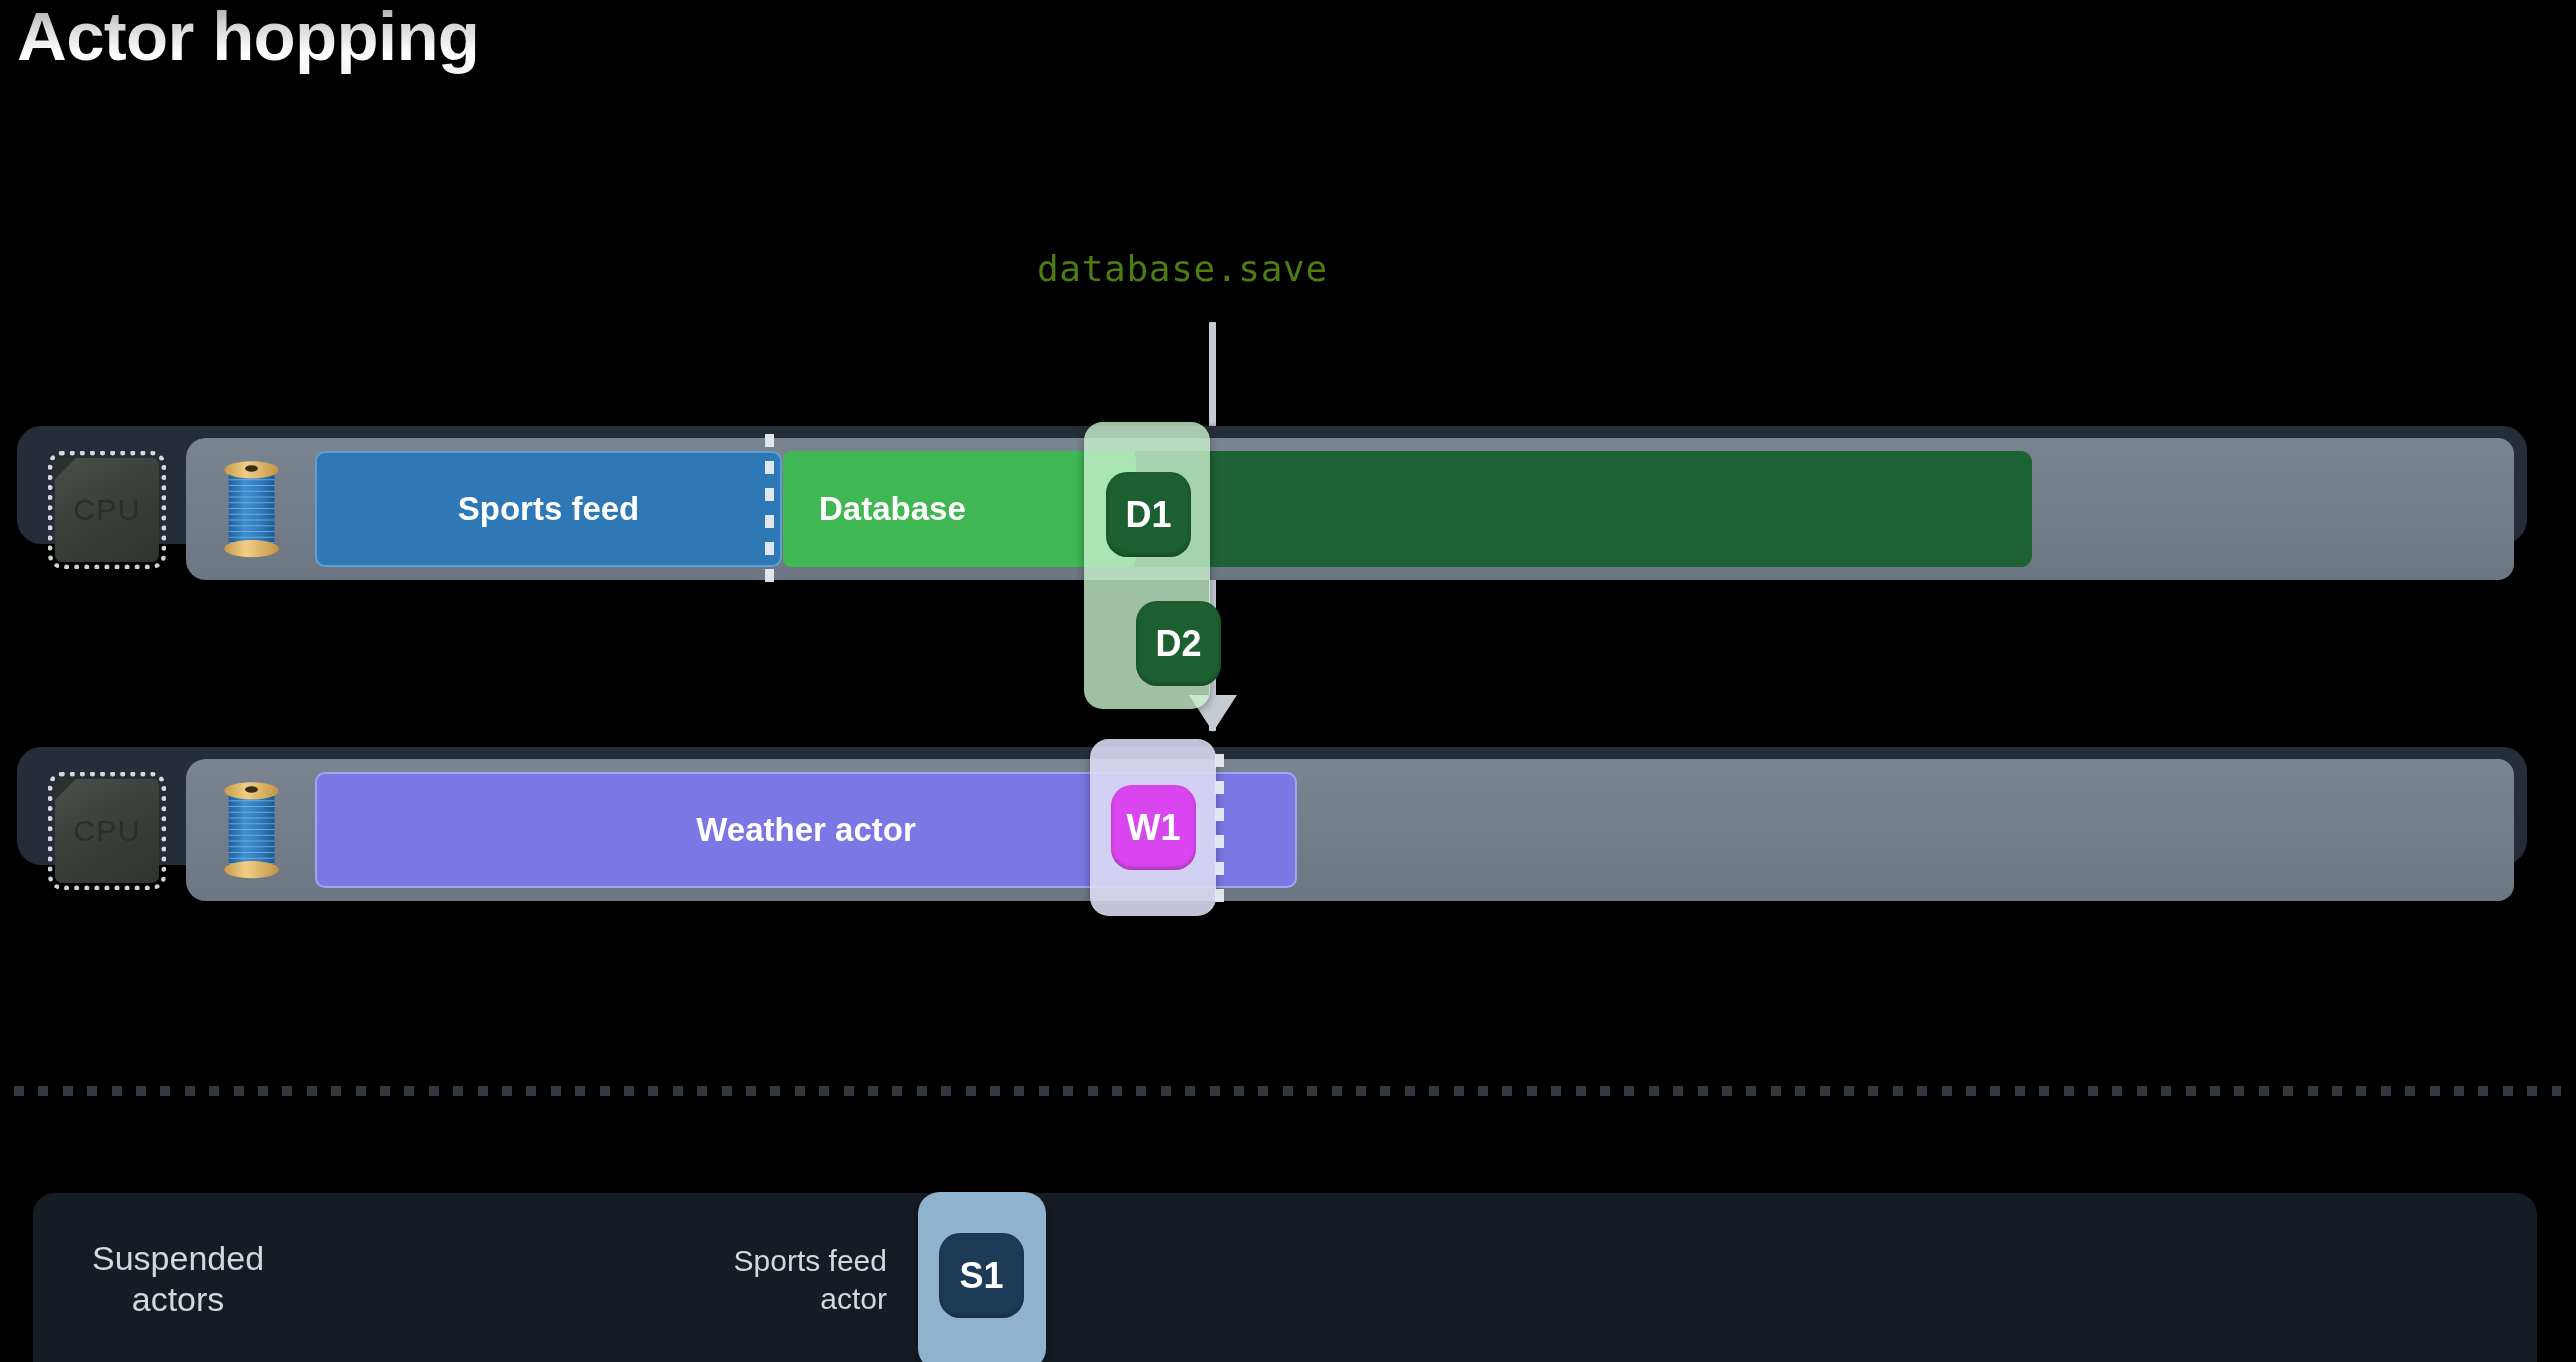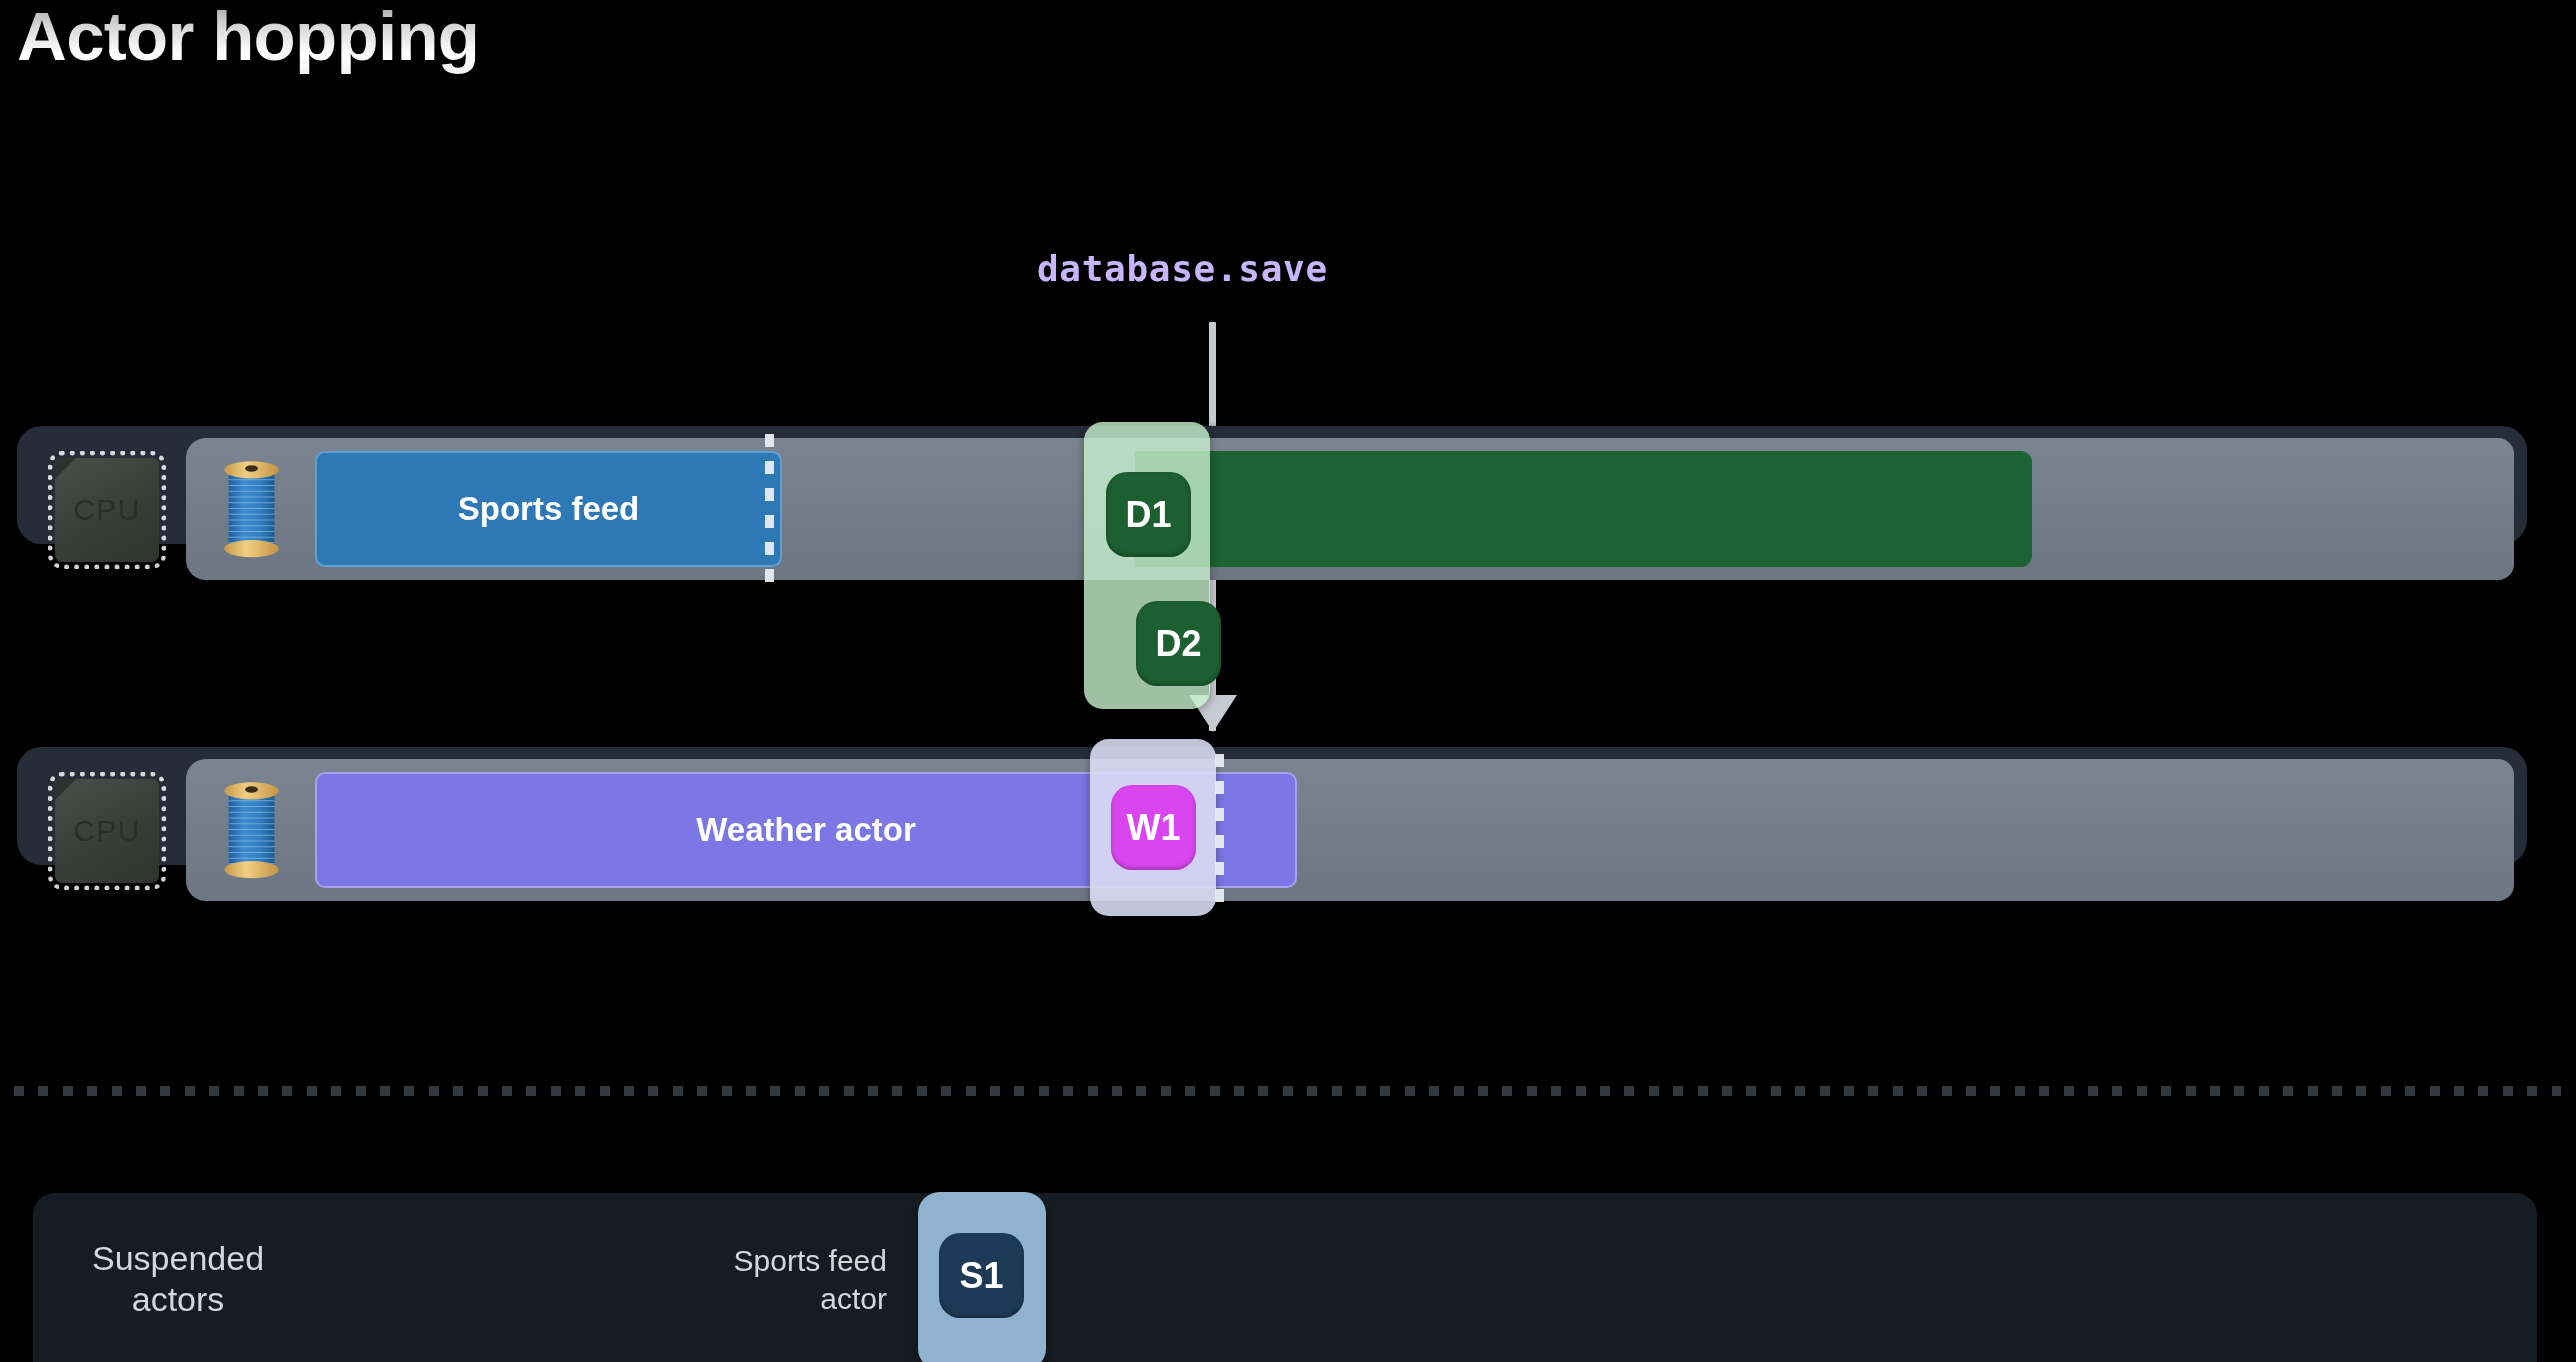--- a/index.html
+++ b/index.html
@@ -33,24 +33,23 @@
     white-space: nowrap;
   }
 
   
   .call-label {
     position: absolute;
     left: 1037px;
     top: 248px;
     font-family: "DejaVu Sans Mono", "Liberation Mono", monospace;
     font-size: 36px;
-    color: #c4b5fd;
+    color: #4d7c0f;
     letter-spacing: 0.7px;
     white-space: nowrap;
-    font-weight: bold;
   }
 
   .connector-line {
     position: absolute;
     left: 1209px;
     top: 322px;
     width: 7.2px;
     height: 409px;
     background: #c6cad2;
     border-radius: 0.7px;
@@ -354,20 +353,23 @@
       <ellipse cx="44" cy="20" rx="9" ry="4.5" fill="#3a2d18"></ellipse>
       <ellipse cx="44" cy="132" rx="38" ry="12" fill="url(#wg1)"></ellipse>
     </svg>
 
     <div class="block sports">
       <span>Sports feed</span>
     </div>
 
     <div class="exec-tail"></div>
 
+    <div class="block database">
+      <span>Database</span>
+    </div>
   </div>
 </div>
 
 <div class="thread-row row2">
 
   <div class="cpu-icon">
     <span class="cpu-label">CPU</span>
   </div>
 
   <div class="track">

